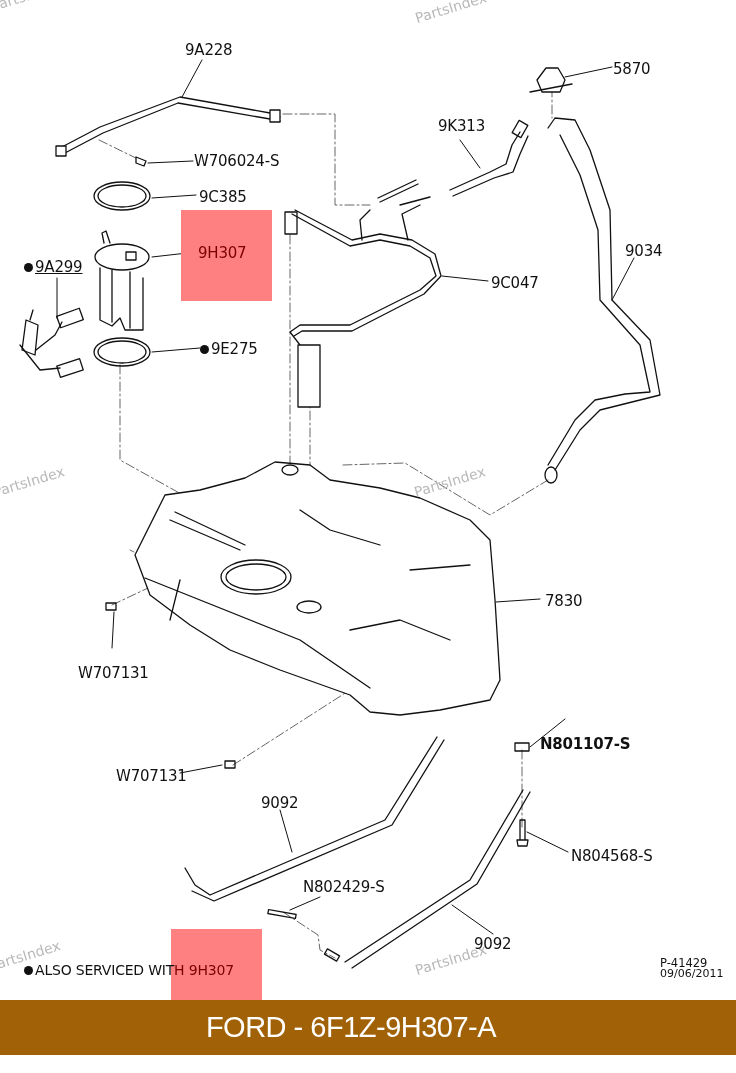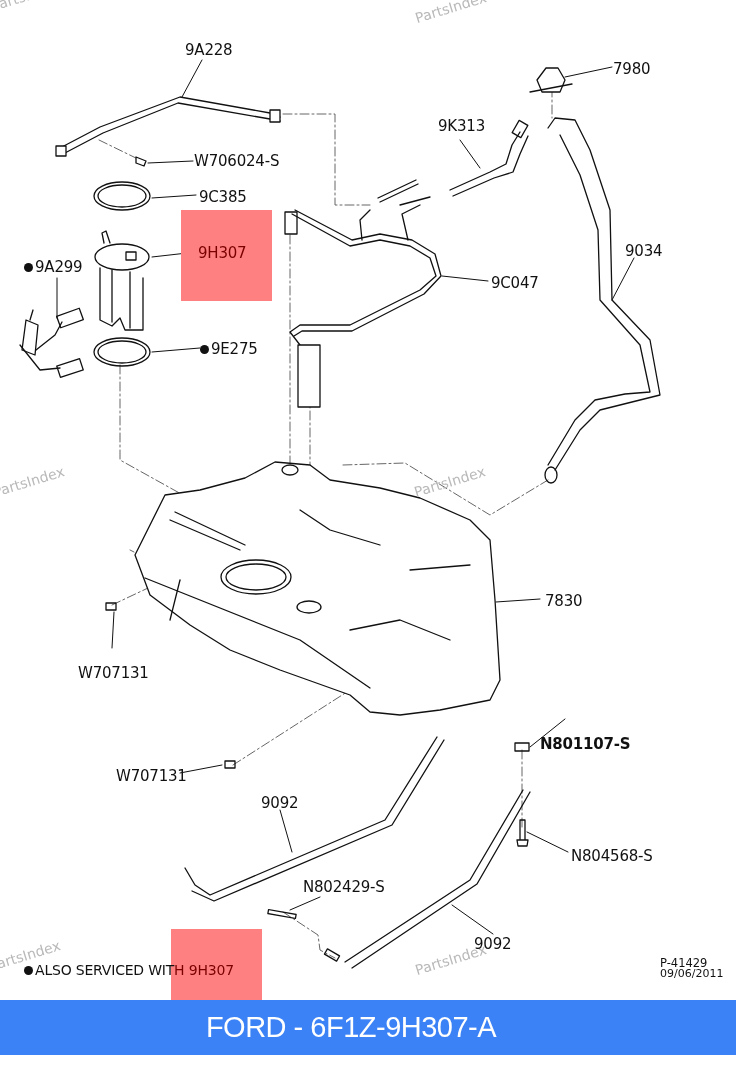--- a/index.html
+++ b/index.html
@@ -7,21 +7,21 @@
   #stage { position:absolute; left:0; top:0; width:736px; height:1000px; }
   svg.diagram { position:absolute; left:0; top:0; width:736px; height:1000px; }
   .lbl { position:absolute; font-family:"DejaVu Sans", sans-serif; font-size:15px; color:#111; white-space:nowrap; letter-spacing:-0.2px; }
   .wm { position:absolute; font-family:"DejaVu Sans", sans-serif; font-size:14px; color:#b9b9b9; transform:rotate(-17deg); transform-origin:left bottom; white-space:nowrap; }
   .hl { position:absolute; background:#ff8080; }
   .hl-text { color:#7a0000; }
   .note { position:absolute; left:24px; top:962px; font-size:14px; color:#111; white-space:nowrap; letter-spacing:-0.2px; }
   .ref { position:absolute; left:660px; top:957px; text-align:left; }
   .ref .code { font-size:11.5px; color:#111; display:block; line-height:12px; }
   .ref .date { font-size:11px; color:#111; display:block; line-height:10px; }
-  #footer { position:absolute; left:0; top:1000px; width:736px; height:55px; background:#3b82f6; color:#fff; display:flex; align-items:center; justify-content:center; font-family:"Liberation Sans", sans-serif; font-size:29px; letter-spacing:-0.5px; }
+  #footer { position:absolute; left:0; top:1000px; width:736px; height:55px; background:#a16207; color:#fff; display:flex; align-items:center; justify-content:center; font-family:"Liberation Sans", sans-serif; font-size:29px; letter-spacing:-0.5px; }
   #footer .gap { display:inline-block; width:34px; }
   .dot { display:inline-block; width:9px; height:9px; border-radius:50%; background:#111; margin-right:2px; vertical-align:0px; }
 </style>
 </head>
 <body>
 
 <div id="stage">
   <svg class="diagram" viewBox="0 0 736 1000" fill="none" stroke="#111" stroke-width="1.3" stroke-linejoin="round" stroke-linecap="round">
 
     <g stroke="#555" stroke-width="0.9" stroke-dasharray="9 3 2 3">
@@ -165,23 +165,23 @@
   <span class="wm" style="left:418px;top:10px;">PartsIndex</span>
   <span class="wm" style="left:-4px;top:484px;">PartsIndex</span>
   <span class="wm" style="left:417px;top:484px;">PartsIndex</span>
   <span class="wm" style="left:-8px;top:958px;">PartsIndex</span>
   <span class="wm" style="left:418px;top:962px;">PartsIndex</span>
 
   <span class="lbl" style="left:185px;top:41px;">9A228</span>
   <span class="lbl" style="left:194px;top:152px;">W706024-S</span>
   <span class="lbl" style="left:199px;top:188px;">9C385</span>
   <span class="lbl hl-text" style="left:198px;top:244px;">9H307</span>
-  <span class="lbl" style="left:24px;top:258px;"><span class="dot"></span><span>9A299</span></span>
+  <span class="lbl" style="left:24px;top:258px;text-decoration:underline;"><span class="dot"></span><span>9A299</span></span>
   <span class="lbl" style="left:200px;top:340px;"><span class="dot"></span><span>9E275</span></span>
-  <span class="lbl" style="left:613px;top:60px;">7980</span>
+  <span class="lbl" style="left:613px;top:60px;">5870</span>
   <span class="lbl" style="left:438px;top:117px;">9K313</span>
   <span class="lbl" style="left:625px;top:242px;">9034</span>
   <span class="lbl" style="left:491px;top:274px;">9C047</span>
   <span class="lbl" style="left:545px;top:592px;">7830</span>
   <span class="lbl" style="left:78px;top:664px;">W707131</span>
   <span class="lbl" style="left:116px;top:767px;">W707131</span>
   <span class="lbl" style="left:540px;top:735px;font-weight:bold;">N801107-S</span>
   <span class="lbl" style="left:571px;top:847px;">N804568-S</span>
   <span class="lbl" style="left:261px;top:794px;">9092</span>
   <span class="lbl" style="left:474px;top:935px;">9092</span>

